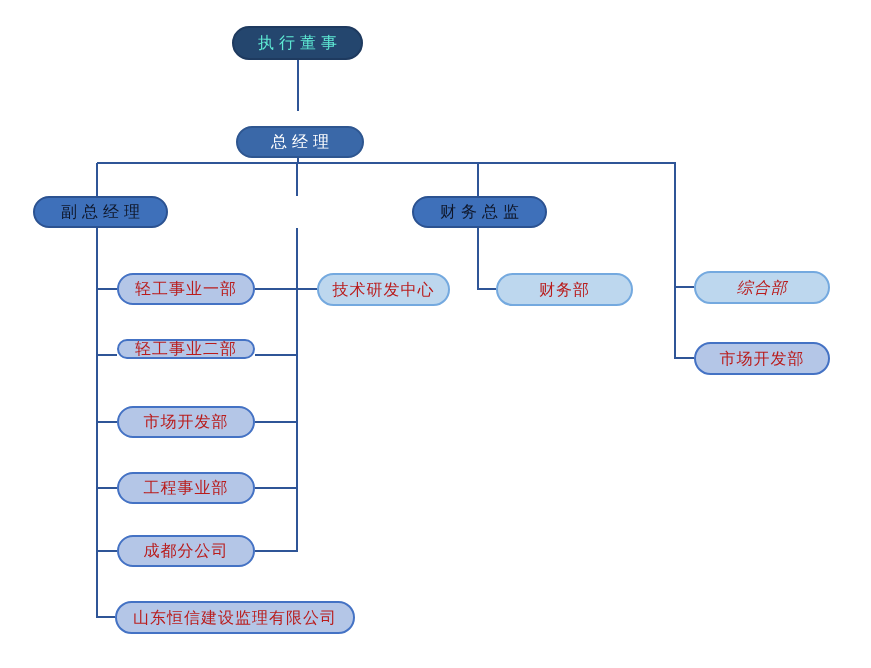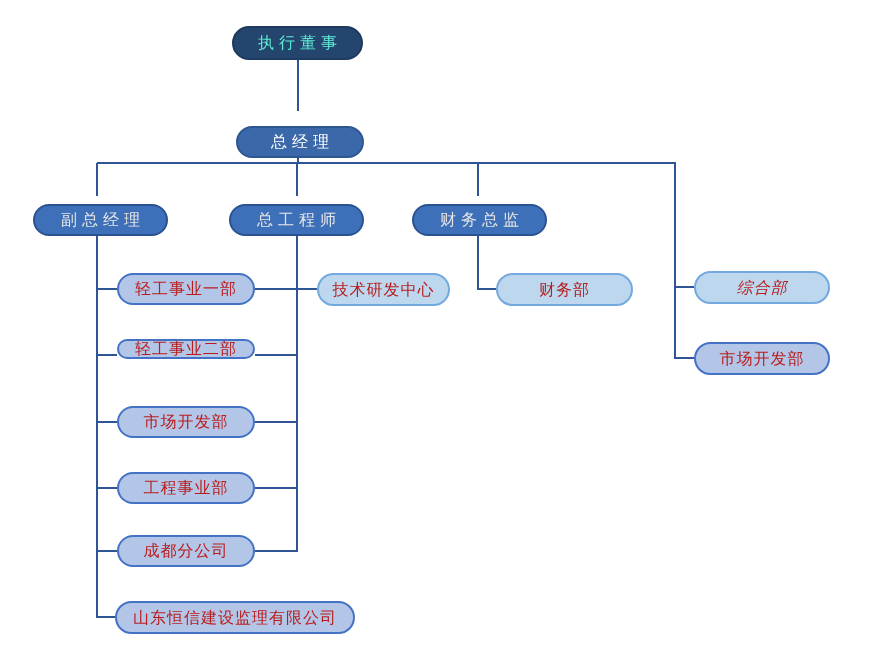--- a/index.html
+++ b/index.html
@@ -49,24 +49,23 @@
   .tier-mid {
     background: var(--p-level2-fill, #3A68A8);
     border: 2px solid var(--p-level2-border, #2E5690);
     color: #ffffff;
     letter-spacing: 5px;
     text-indent: 5px;
   }
   .tier-blue {
     background: var(--p-level3-fill, #3E70BA);
     border: 2px solid var(--p-level3-border, #2B5291);
-    color: #e5e5e5;
+    color: #0f172a;
     letter-spacing: 5px;
     text-indent: 5px;
-    margin-top: 8px;
   }
   .box-lavender {
     background: var(--p-lavender-fill, #B4C6E7);
     border: 2px solid var(--p-lavender-border, #4472C4);
     color: #b91c1c;
     letter-spacing: 1px;
   }
   .box-sky {
     background: var(--p-sky-fill, #BDD7EE);
     border: 2px solid var(--p-sky-border, #74A9DF);
@@ -108,21 +107,20 @@
 
     <path class="connector-path" d="M478 228 L478 289 L496 289"></path>
   </svg>
 
   <div class="node tier-dark" style="left:232px; top:26px;  width:131px; height:34px;">执行董事</div>
 
   <div class="node tier-mid" style="left:236px; top:111px; width:128px; height:32px;margin-top:15px;">总经理</div>
 
   <div class="node tier-blue" style="left:33px;  top:196px; width:135px; height:32px;">副总经理</div>
 
-  <div class="node tier-blue" style="left:229px; top:196px; width:135px; height:32px;">总工程师</div>
 
   <div class="node tier-blue" style="left:412px; top:196px; width:135px; height:32px;">财务总监</div>
 
   <div class="node box-lavender" style="left:117px; top:273px; width:138px; height:32px;">轻工事业一部</div>
 
   <div class="node box-lavender" style="left:117px; top:339px; width:138px; height:20px;">轻工事业二部</div>
 
   <div class="node box-lavender" style="left:117px; top:406px; width:138px; height:32px;">市场开发部</div>
 
   <div class="node box-lavender" style="left:117px; top:472px; width:138px; height:32px;">工程事业部</div>

